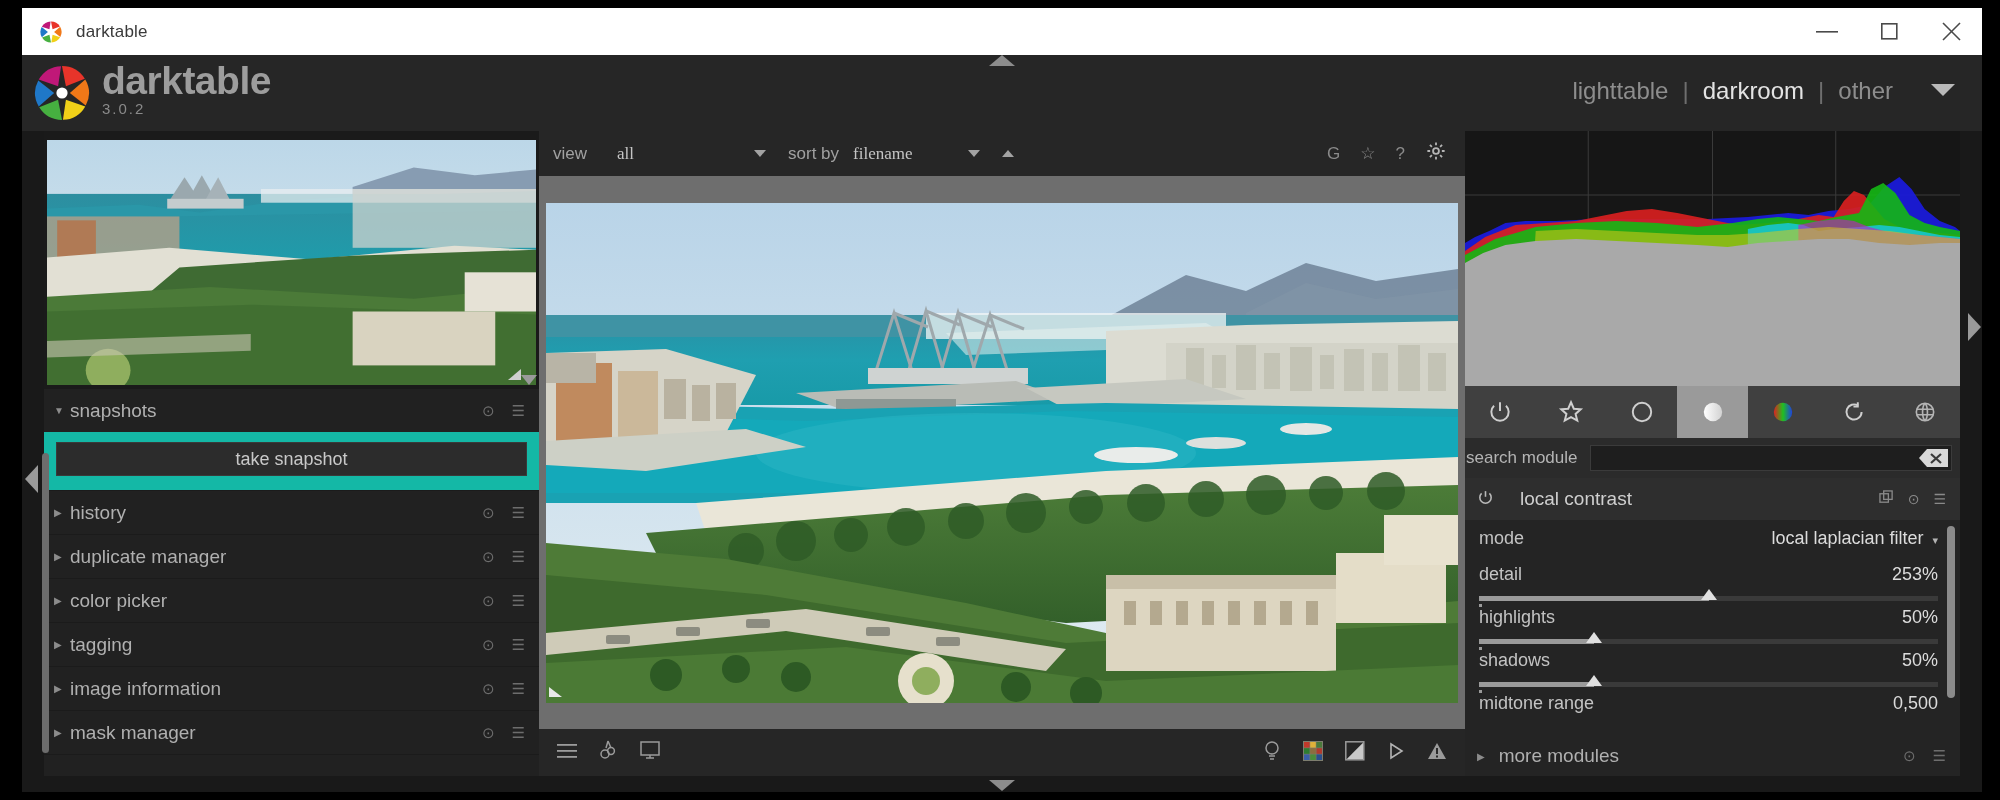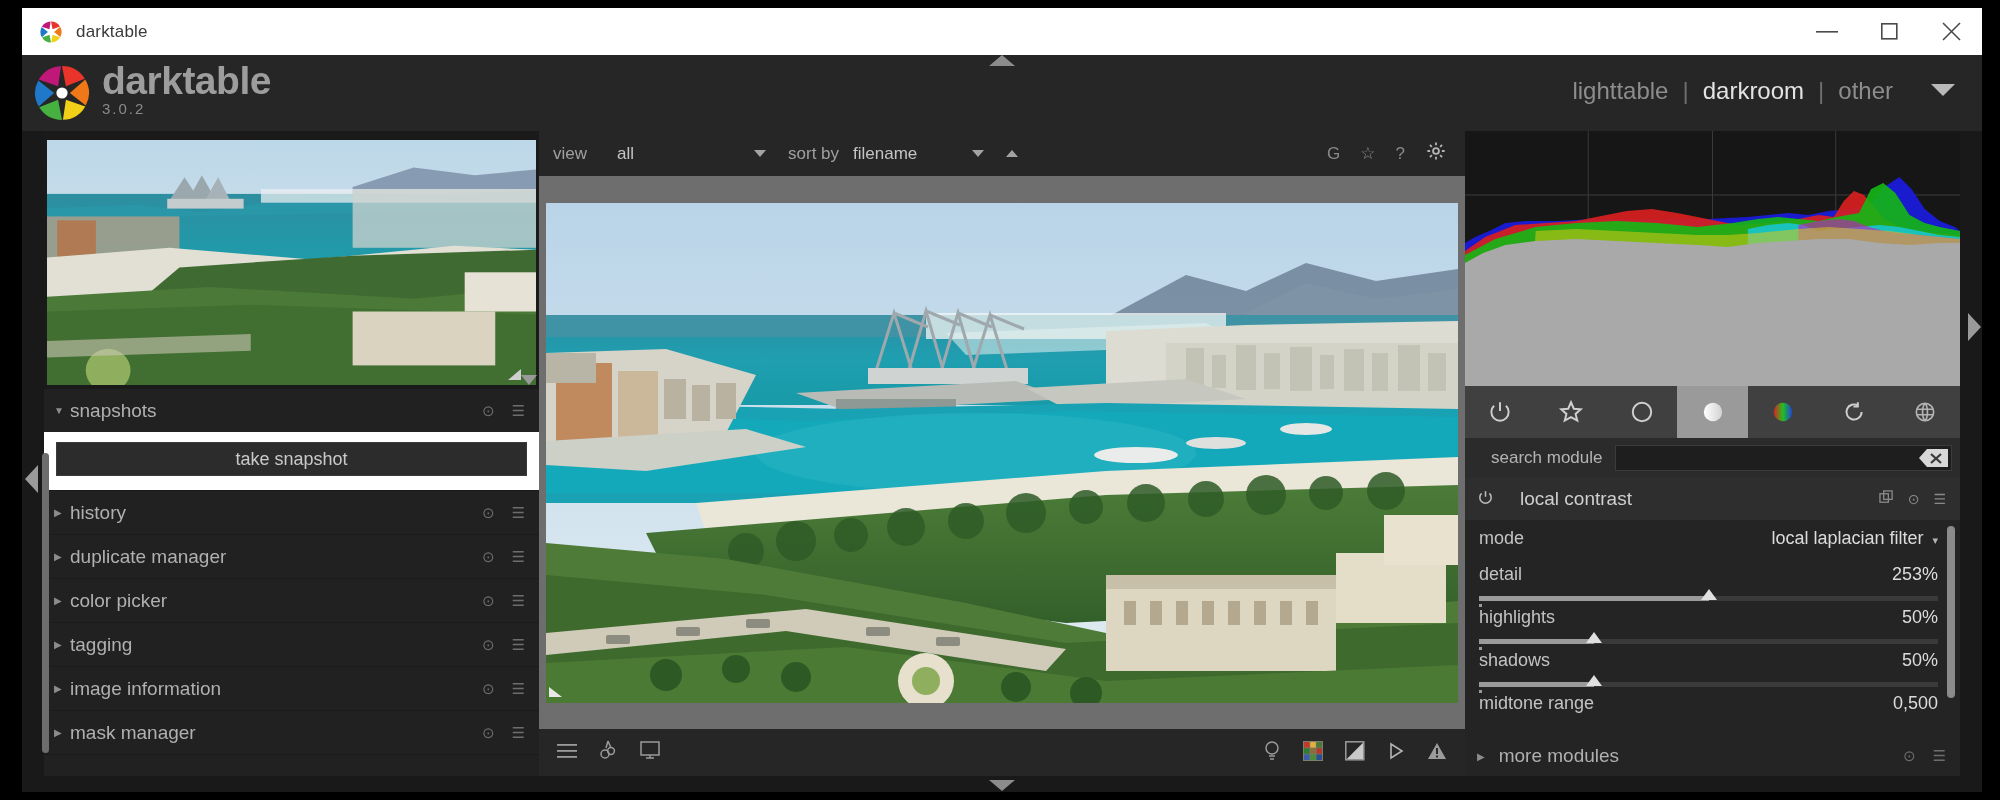--- a/index.html
+++ b/index.html
@@ -55,36 +55,36 @@
   #navcorner { position:absolute; right:17px; bottom:5px; color:#b9b9b9; font-size:13px; }
   #navcaret { position:absolute; right:2px; bottom:4px; width:0;height:0;
               border-left:8px solid transparent;border-right:8px solid transparent;border-top:10px solid #9a9a9a;}
 
   .lmod { border-bottom:1px solid #1b1b1b; }
   .lmodhead { height:43px; display:flex; align-items:center; padding:0 14px 0 10px; }
   .lmodhead .tri { width:16px; color:#8c8c8c; font-size:10px; }
   .lmodhead .lbl { font-size:19px; color:#b0b0b0; }
   .lmodhead .icons { margin-left:auto; display:flex; gap:17px; align-items:center; }
   .lmodhead .icons span { color:#6d6d6d; font-size:15px; }
-  .lmodbody { padding:10px 12px 14px 12px; background:#ffffff; }
+  .lmodbody { padding:10px 12px 14px 12px; background:#14b8a6; }
   #takesnap { width:100%; height:34px; background:#2c2c2c; border:1px solid #3a3a3a;
      color:#c9c9c9; font-size:18px; display:flex; align-items:center; justify-content:center; }
 
   #leftcollapse { position:absolute; left:3px; top:410px;
      width:0;height:0;border-top:14px solid transparent;border-bottom:14px solid transparent;
      border-right:13px solid #9a9a9a; }
   #leftscroll { position:absolute; left:20px; top:398px; width:7px; height:300px;
      background:#6d6d6d; border-radius:4px; }
 
   
   #center { position:absolute; left:517px; right:517px; top:76px; bottom:16px; background:#fde047; }
   #filterbar { height:45px; display:flex; align-items:center; padding:0 0 0 14px;
                background:#262626; color:#a7a7a7; font-size:17px; }
   #filterbar .fl { color:#a0a0a0; }
-  #filterbar .fv { color:#c4c4c4; }
+  #filterbar .fv { color:#c4c4c4;font-family:Liberation Serif, serif; }
   .fcaret { width:0;height:0;border-left:6px solid transparent;border-right:6px solid transparent;
             border-top:7px solid #a3a3a3; }
   .fcaretup { width:0;height:0;border-left:6px solid transparent;border-right:6px solid transparent;
             border-bottom:7px solid #a3a3a3; }
   #fbicons { margin-left:auto; display:flex; align-items:center; gap:20px; padding-right:18px; color:#8a8a8a; font-size:17px;}
 
   #canvas { position:absolute; left:0; right:0; top:45px; bottom:47px; background:#6e6e6e;
             display:flex; align-items:center; justify-content:center; }
   #mainimg { width:912px; height:500px; position:relative; overflow:hidden; }
   #imgcorner { position:absolute; left:3px; bottom:2px; color:#ddd; font-size:13px; }
@@ -99,21 +99,21 @@
   
   #rightpanel { position:absolute; right:22px; top:76px; width:495px; bottom:16px; background:#212121; }
   #histogram { width:100%; height:255px; background:#1a1a1a; position:relative; overflow:hidden; }
   #modbar { height:52px; background:#404040; display:flex; align-items:center; }
   .modicon { flex:1; height:100%; display:flex; align-items:center; justify-content:center; color:#cfcfcf;}
   .modicon.active { background:#9a9a9a; }
   #rightcollapse { position:absolute; right:1px; top:258px;
      width:0;height:0;border-top:14px solid transparent;border-bottom:14px solid transparent;
      border-left:13px solid #9a9a9a; }
 
-  #searchrow { height:40px; background:#2b2b2b; display:flex; align-items:center; padding-left:26px; }
+  #searchrow { height:40px; background:#2b2b2b; display:flex; align-items:center; padding-left:1px; }
   #searchrow .slbl { font-size:17px; color:#b4b4b4; }
   #searchbox { flex:1; height:26px; margin:0 8px 0 12px; background:#1e1e1e; border:1px solid #3b3b3b;
                position:relative; }
   #clearicon { position:absolute; right:2px; top:1px; }
 
   #modulearea { position:absolute; left:0; right:0; top:347px; bottom:40px; background:#242424; overflow:hidden;}
   #modhead { height:42px; background:#2e2e2e; display:flex; align-items:center; padding:0 14px 0 12px; }
   #modhead .pw { color:#b9b9b9; font-size:16px; }
   #modhead .mname { font-size:19px; color:#cfcfcf; margin-left:26px; }
   #modhead .micons { margin-left:auto; display:flex; gap:14px; color:#8a8a8a; font-size:14px; align-items:center;}

